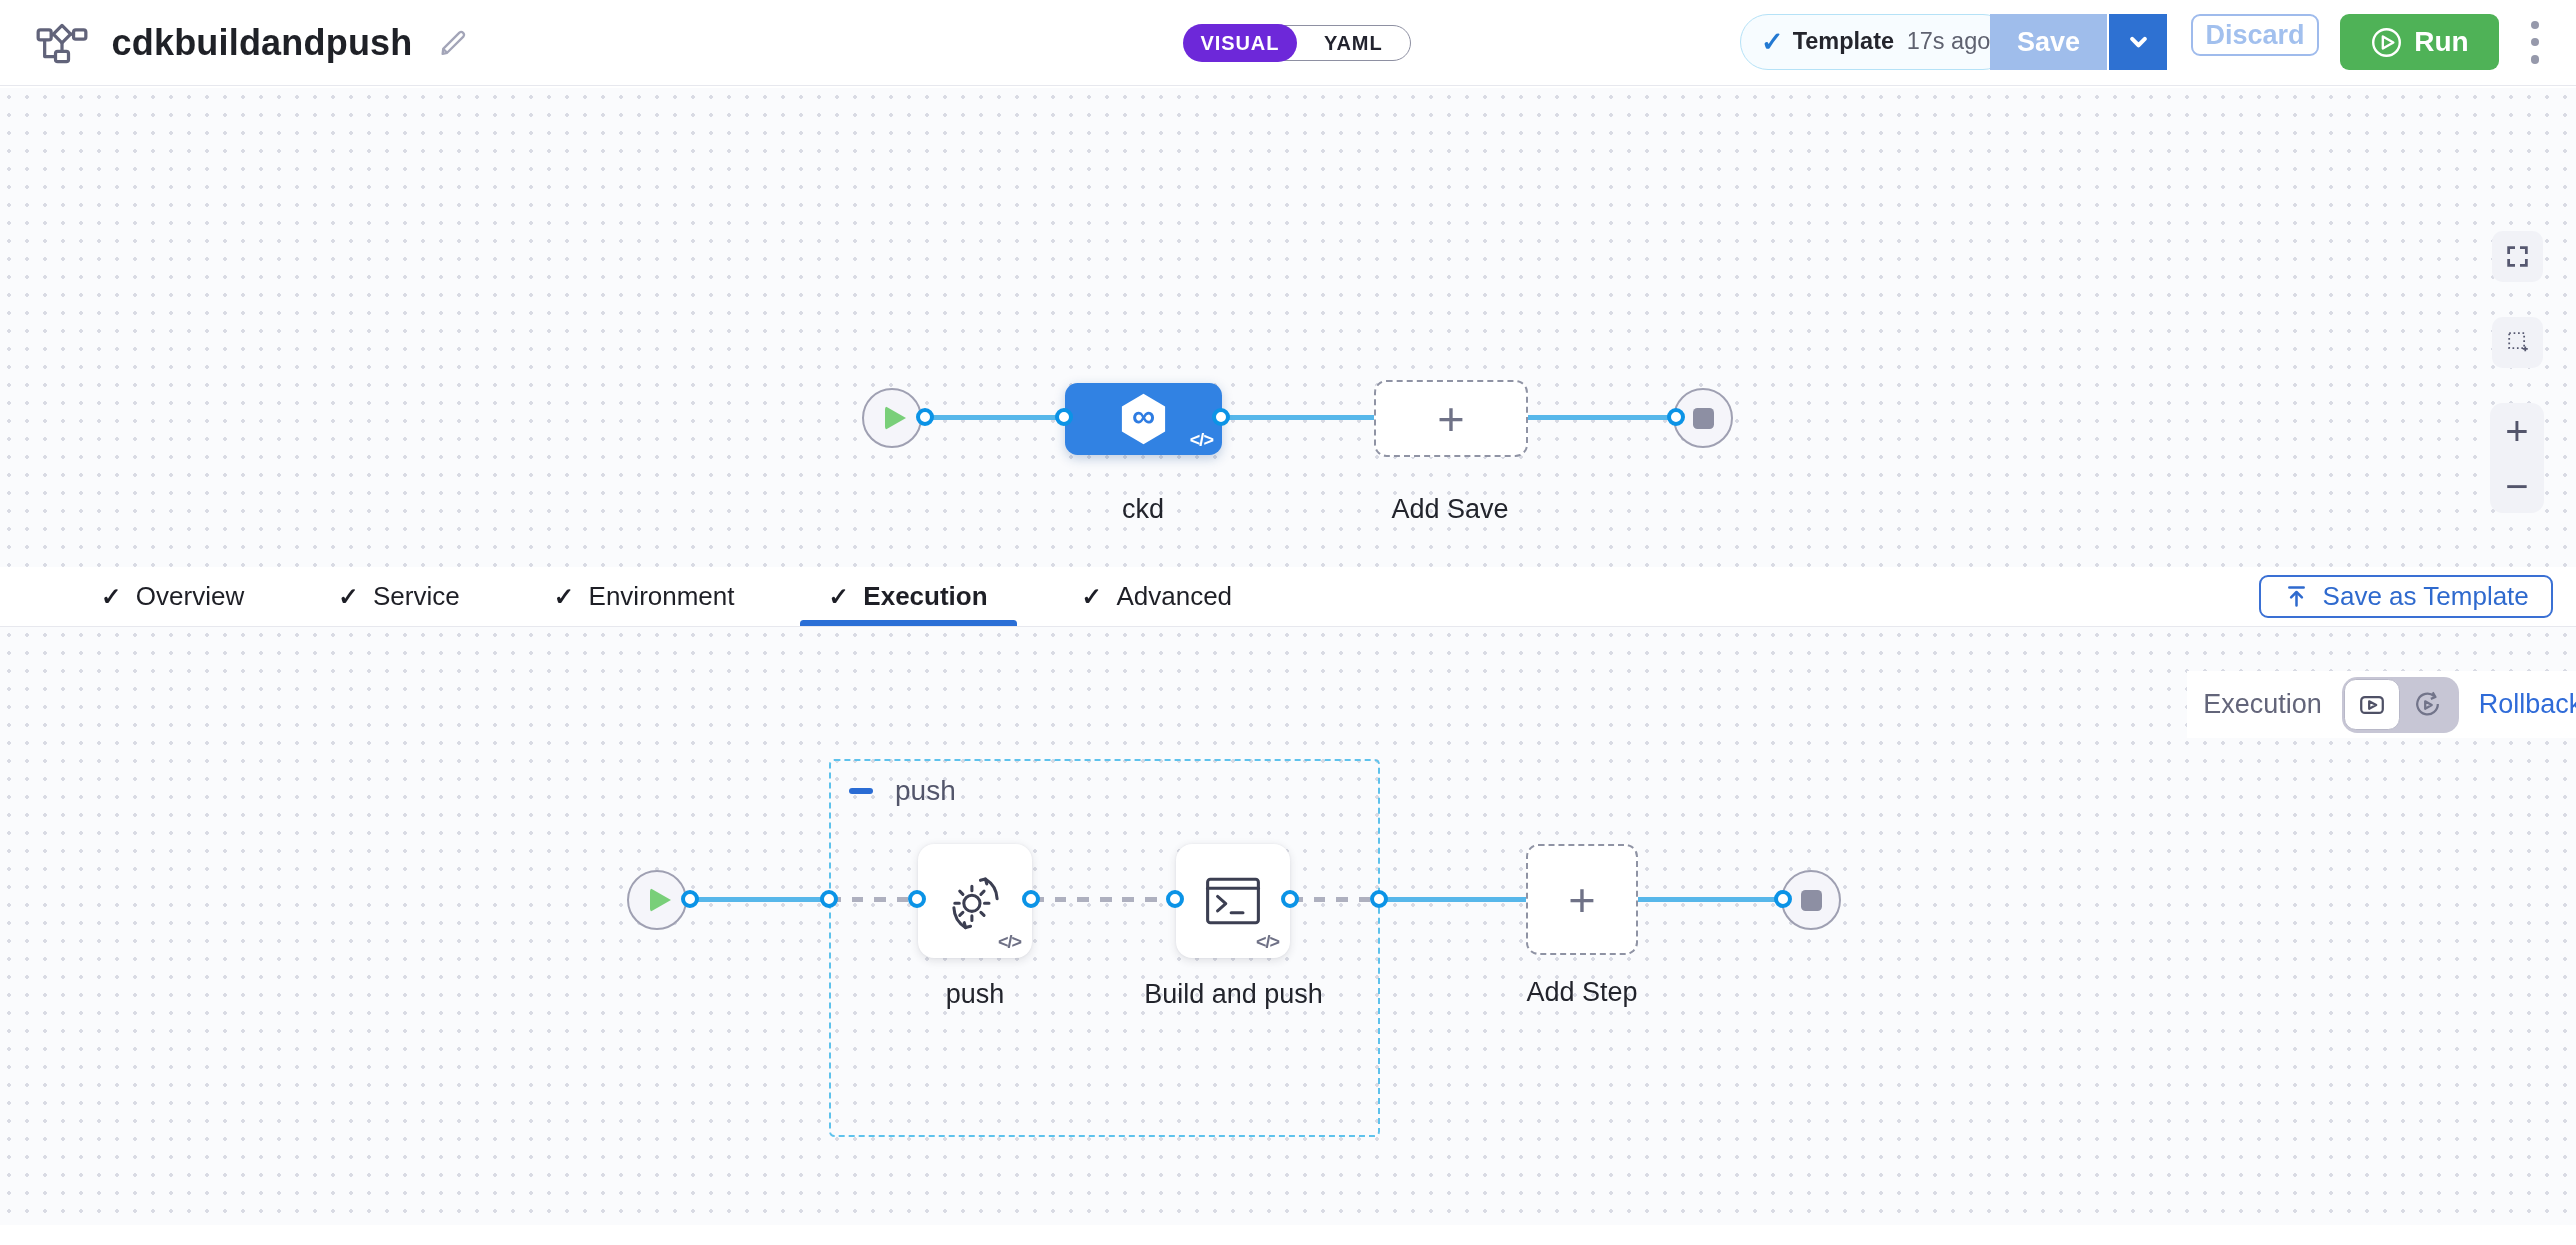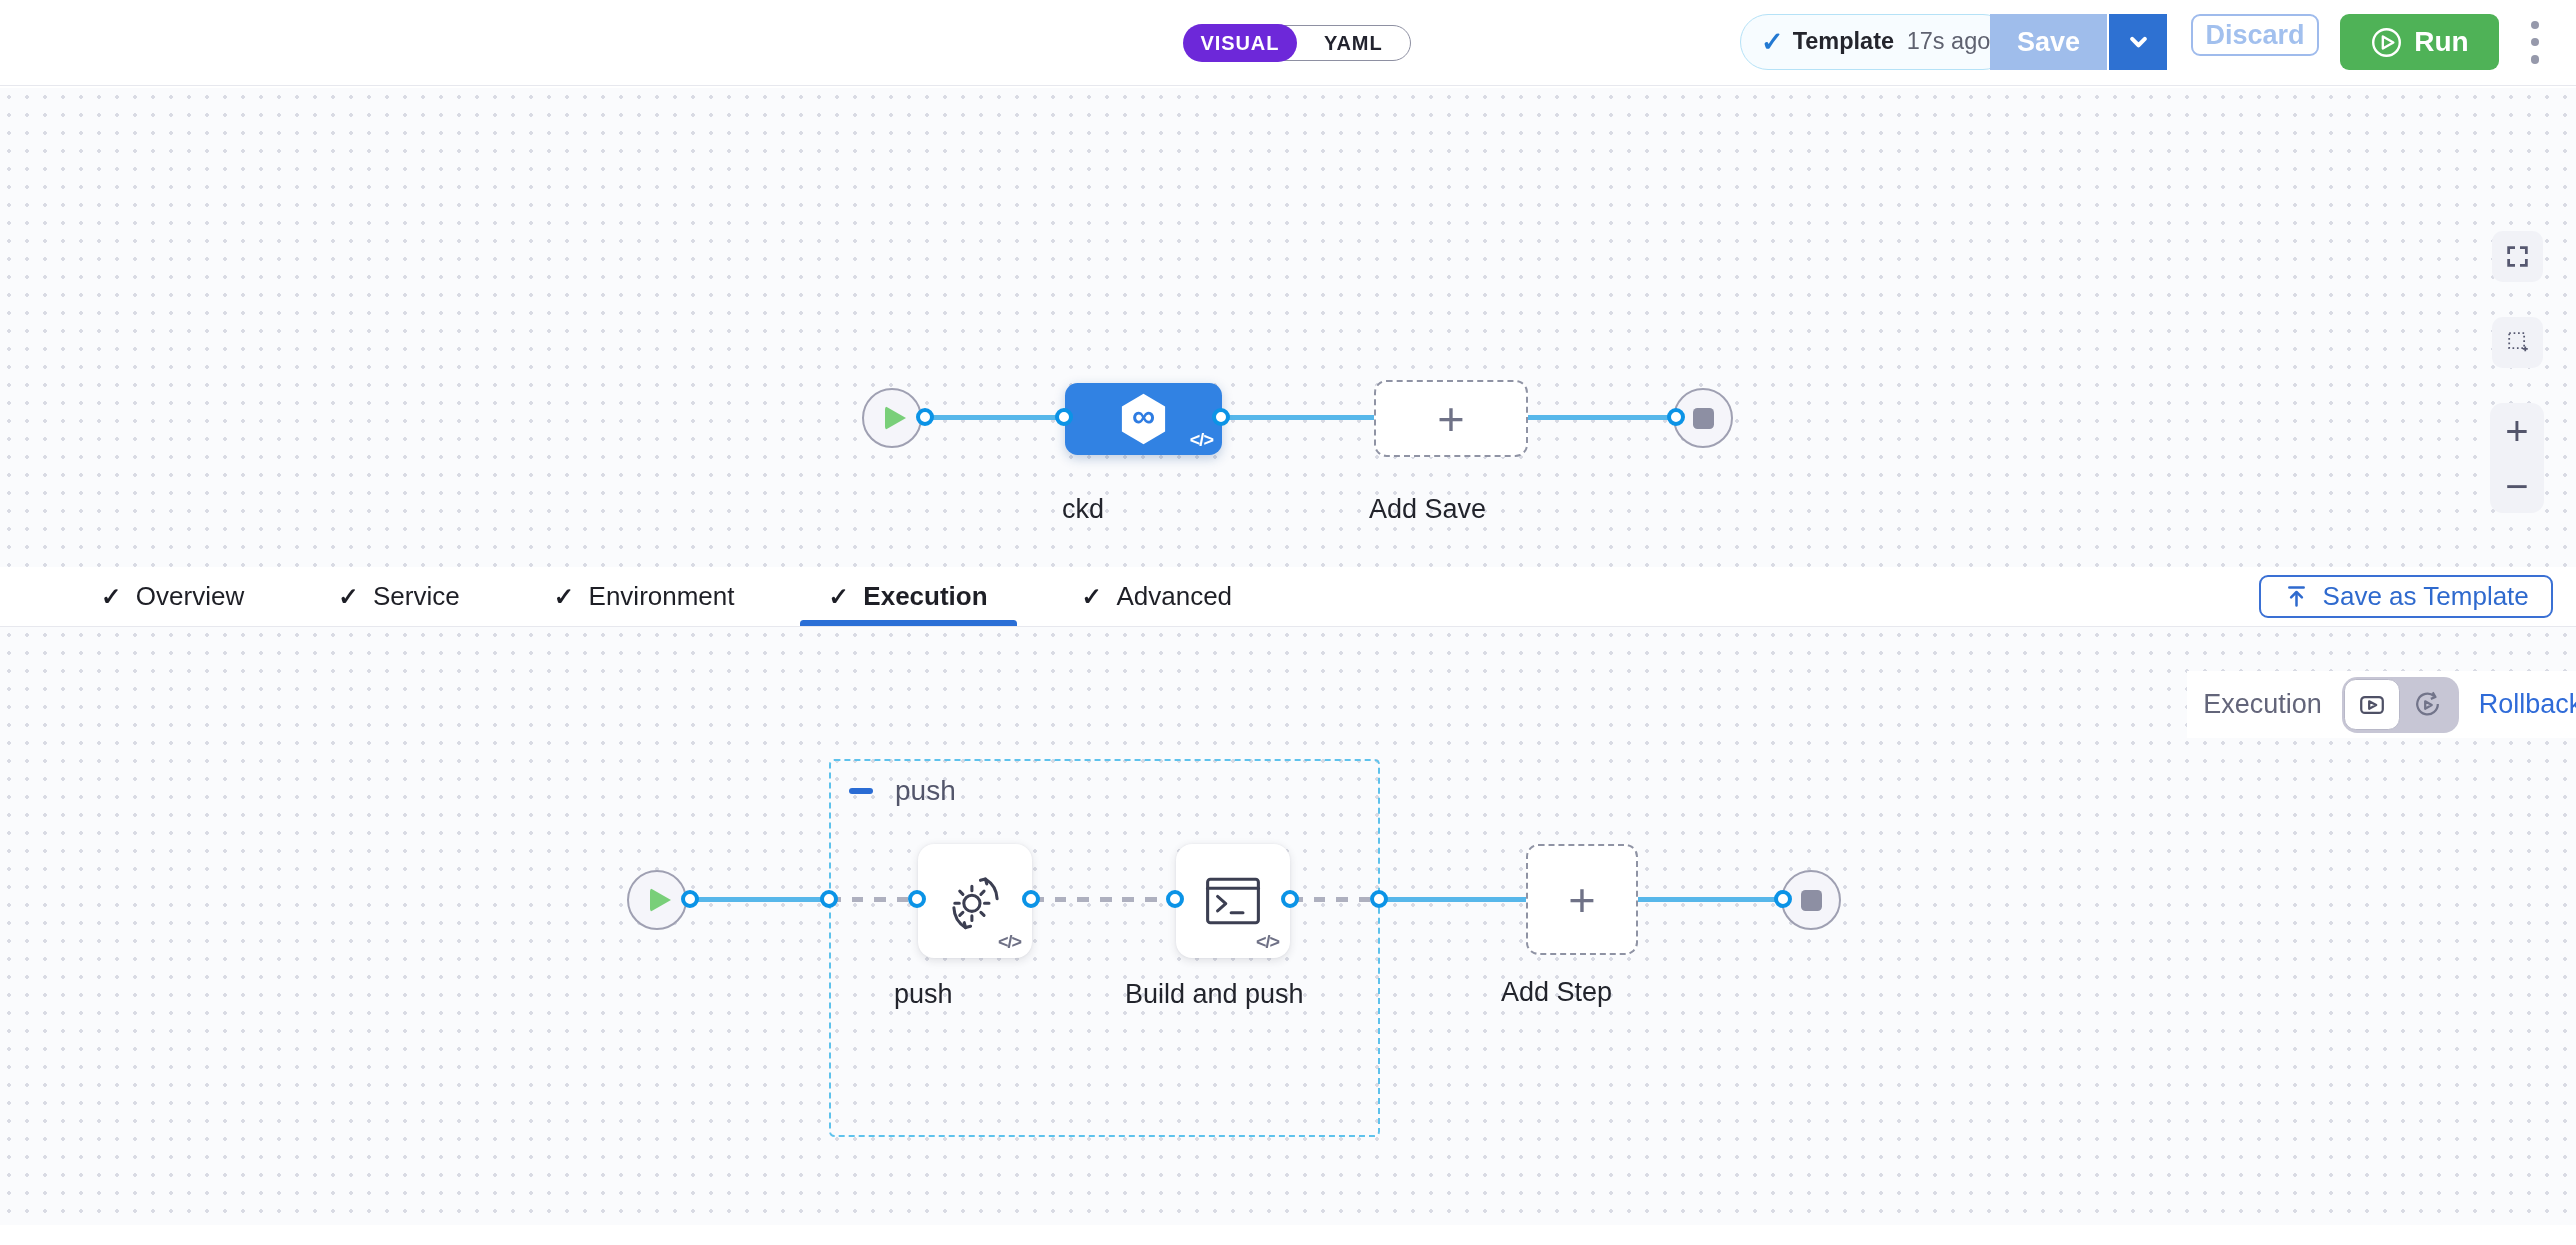--- a/index.html
+++ b/index.html
@@ -64,21 +64,21 @@
                 border-radius:12.6px; z-index:3; cursor:pointer; box-shadow:0 3.6px 10.8px rgba(26,74,140,.25);
                 display:flex; align-items:center; justify-content:center; }
   .hexwrap { position:relative; width:51px; height:54px; }
   .hexwrap .inf { position:absolute; left:0; top:-2.7px; width:51px; height:54px; line-height:54px;
                   text-align:center; font-size:32.5px; font-weight:700; color:#2e7ce2; }
   .code-badge { position:absolute; right:9px; bottom:3.6px; font-size:18px; font-weight:700;
                 letter-spacing:-0.9px; color:#fff; }
   .add-box { position:absolute; background:#fff; border:2.7px dashed #8f93a4; border-radius:12.6px;
              display:flex; align-items:center; justify-content:center; z-index:3; cursor:pointer;
              color:#6f7287; font-size:47px; font-weight:300; }
-  .node-label { position:absolute; font-size:27px; color:#22242c; z-index:3; }
+  .node-label { position:absolute; text-align:center; font-size:27px; color:#22242c; z-index:3; }
 
   .ctrl-btn { position:absolute; left:2492px; width:51px; height:51px; background:#f1f2f7; border:none;
               border-radius:10.8px; display:flex; align-items:center; justify-content:center; cursor:pointer; }
   .zoom-pill { position:absolute; left:2490px; top:315px; width:54px; height:110px; background:#f1f2f7;
                border-radius:12.6px; display:flex; flex-direction:column; z-index:3; }
   .zoom-btn { flex:1; border:none; background:transparent; color:#53556b; font-size:40px; font-weight:200;
               cursor:pointer; line-height:1; font-family:"Liberation Sans", sans-serif; }
 
   
   .tabbar { position:absolute; left:0; top:567px; width:2576px; height:60px; background:#fff;
@@ -119,20 +119,38 @@
 
   .bottom-strip { position:absolute; left:0; top:599px; width:2576px; height:20px; background:#fff; z-index:2; }
   svg { display:block; }
 </style>
 </head>
 <body>
 
 <div id="app">
 
   <div class="header">
+    <div class="hdr-left">
+      <span>
+        <svg width="52" height="43" viewBox="0 0 72 58" fill="none" stroke="#61637a" stroke-width="4.5" stroke-linejoin="round">
+          <rect x="3" y="10" width="18" height="14" rx="3"></rect>
+          <polygon points="36,4 48,16 36,28 24,16"></polygon>
+          <rect x="52" y="10" width="17" height="13" rx="3"></rect>
+          <rect x="27" y="40" width="18" height="14" rx="3"></rect>
+          <path d="M21 17 H24 M48 16 H52 M12 24 V47 H27 M36 28 V40"></path>
+        </svg>
+      </span>
+      <span class="page-title">cdkbuildandpush</span>
+      <span style="cursor:pointer;">
+        <svg width="34" height="34" viewBox="0 0 36 36" fill="none" stroke="#a3a5b8" stroke-width="2.4" stroke-linejoin="round">
+          <path d="M7 29.5 L11.8 28.4 L29 11.2 a3 3 0 0 0 -4.2 -4.2 L7.6 24.2 Z"></path>
+          <path d="M7.6 24.2 L11.8 28.4"></path>
+        </svg>
+      </span>
+    </div>
 
     <div class="mode-toggle">
       <button class="mode-seg sel">VISUAL</button>
       <button class="mode-seg">YAML</button>
     </div>
 
     <div class="validated">
       <span class="chk">✓</span>
       <span class="lbl">Template</span>
       <span class="time">17s ago</span>

